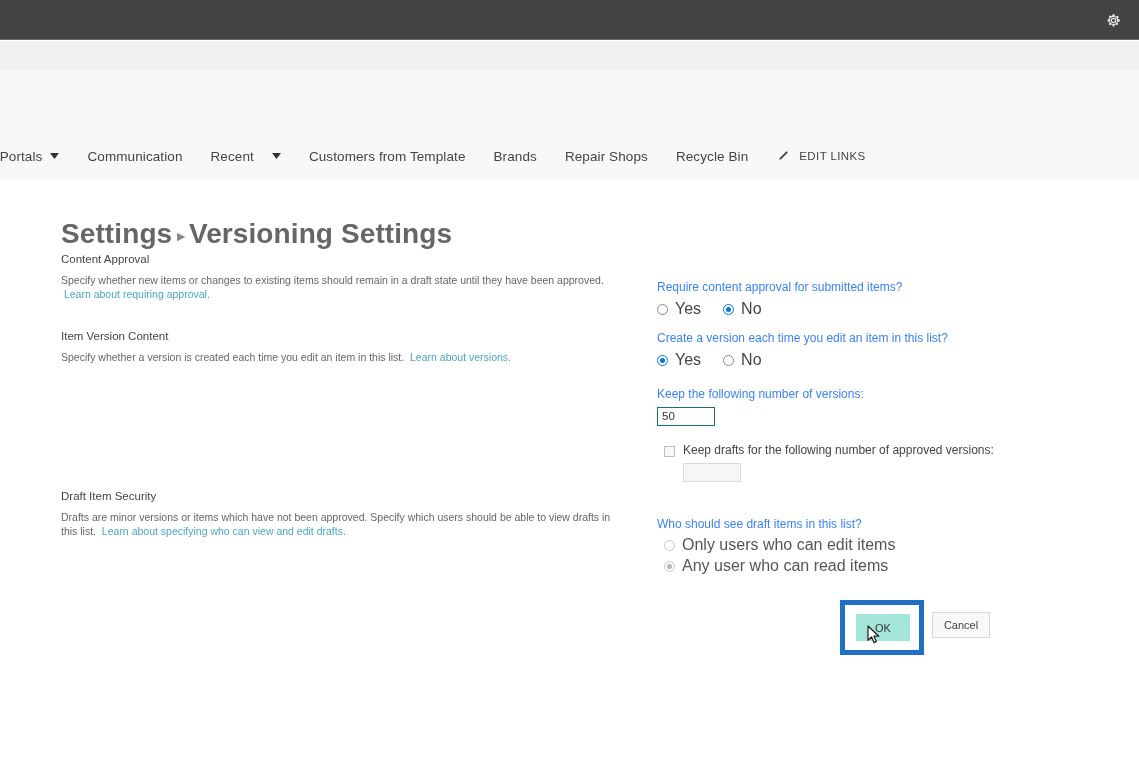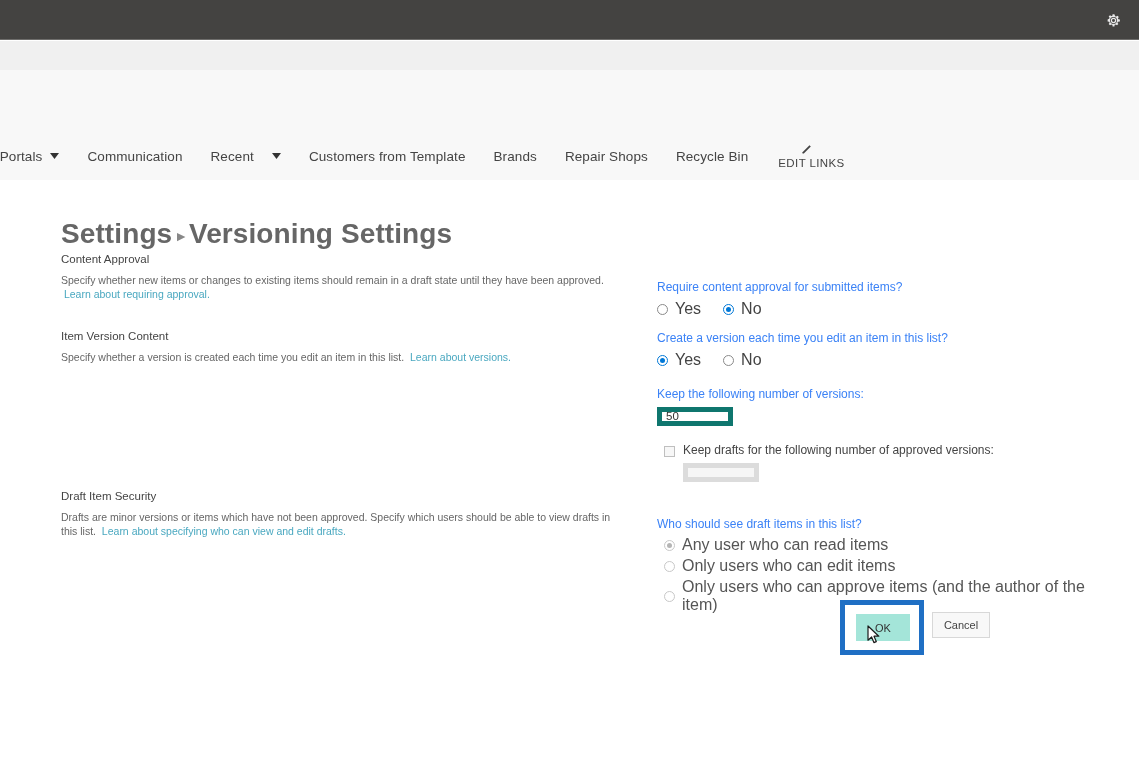--- a/index.html
+++ b/index.html
@@ -60,21 +60,20 @@
     vertical-align: middle;
     cursor: pointer;
   }
   .nav-caret svg { display: block; }
   #edit-links {
     display: flex; align-items: center;
     font-size: 11.5px; color: #444444;
     letter-spacing: .4px;
     cursor: pointer;
     margin-left: 30px;
-    flex-direction: column;
   }
   #edit-links .pencil { margin-right: 9px; display: block; }
 
   
   #page-title {
     position: absolute; left: 61px; top: 218px;
     font-size: 28px; font-weight: 700;
     color: #666666;
     letter-spacing: .1px;
     white-space: nowrap;
@@ -131,22 +130,22 @@
     border-radius: 50%;
     background: #0078d7;
   }
   .rb.disabled { border-color: #c8c8c8; }
   .rb.disabled.checked { border-color: #c8c8c8; }
   .rb.disabled.checked::after { background: #b5b5b5; }
   .radio-opt .rlabel { font-size: 16px; color: #444444; }
   .radio-opt.disabled .rlabel { color: #555555; }
 
   .txt-input {
-    width: 76px; height: 19px;
-    border: 5px solid #0f766e;
+    width: 58px; height: 19px;
+    border: 1px solid #0f766e;
     background: #ffffff;
     font-size: 11.5px; color: #333333;
     padding: 0 4px;
     font-family: "Liberation Sans", sans-serif;
     outline: none;
   }
   .txt-input.disabled {
     background: #f6f6f6;
     border-color: #dcdcdc;
     color: #bbbbbb;
@@ -312,30 +311,26 @@
     <div class="sec-desc">
       <span>Drafts are minor versions or items which have not been approved. Specify which users should be able to view drafts in this list.</span>
       &nbsp;<a class="lnk">Learn about specifying who can view and edit drafts.</a>
     </div>
   </div>
 
   <div class="right-col" style="top:517px;">
     <div class="q-label" style="margin-bottom:5px;">Who should see draft items in this list?</div>
     <div>
       <label class="radio-opt stacked disabled" style="margin-left:7px;margin-bottom:3px;">
+        <span class="rb disabled"></span>
+        <span class="rlabel">Only users who can edit items</span>
+      </label>
+      <label class="radio-opt stacked disabled" style="margin-left:7px;margin-bottom:3px;">
         <span class="rb disabled checked"></span>
         <span class="rlabel">Any user who can read items</span>
-      </label>
-      <label class="radio-opt stacked disabled" style="margin-left:7px;margin-bottom:3px;">
-        <span class="rb disabled"></span>
-        <span class="rlabel">Only users who can edit items</span>
-      </label>
-      <label class="radio-opt stacked disabled" style="margin-left:7px;">
-        <span class="rb disabled"></span>
-        <span class="rlabel">Only users who can approve items (and the author of the item)</span>
       </label>
     </div>
   </div>
 
   <div id="btn-row">
     <div id="ok-highlight"></div>
     <button id="ok-button" type="button">OK</button>
     <button id="cancel-button" type="button">Cancel</button>
     <span id="mouse-cursor">
       <svg width="14" height="20" viewBox="0 0 14 20">

